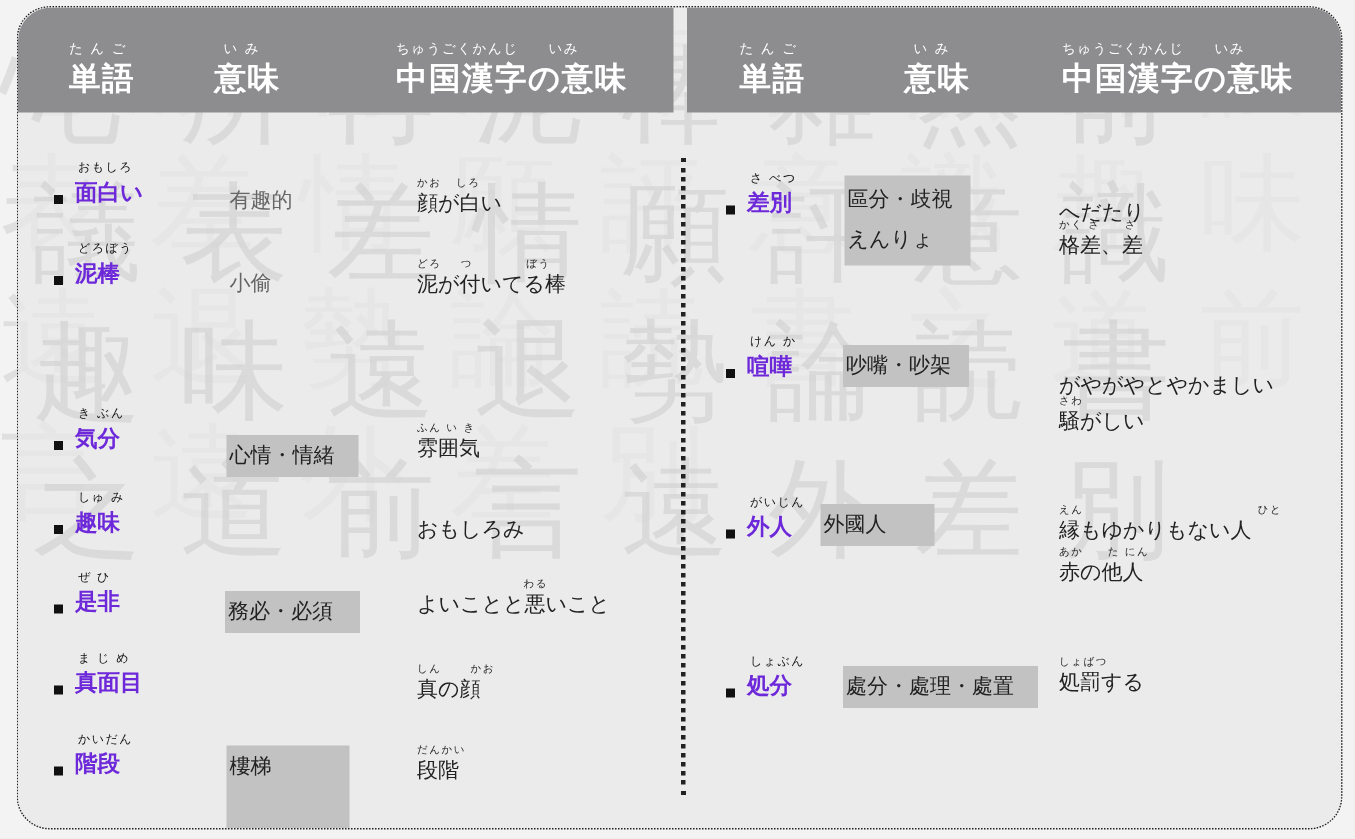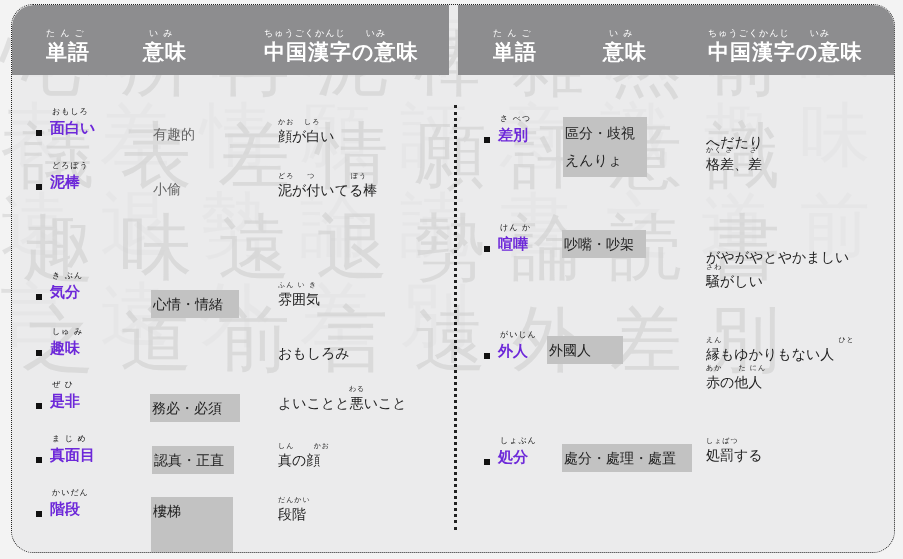--- a/index.html
+++ b/index.html
@@ -182,21 +182,20 @@
         </span>
     </div>
   </div>
 
   <div class="row" style="left:24px;top:428px;width:420px">
     <span class="bullet"></span>
     <div class="word">
       <span class="ruby">ま じ め</span>
       <span class="main">真面目</span>
     </div>
-    <span class="meaning hl" style="left:116px;top:13px;width:82px">認真・正直</span>
     <div class="cn" style="left:242px;top:8px">
       <span class="line">
           <span class="ruby">しん      かお</span>
           <span class="main">真の顔</span>
         </span>
     </div>
   </div>
 
   <div class="row" style="left:24px;top:482px;width:420px;height:70px">
     <span class="bullet"></span>

